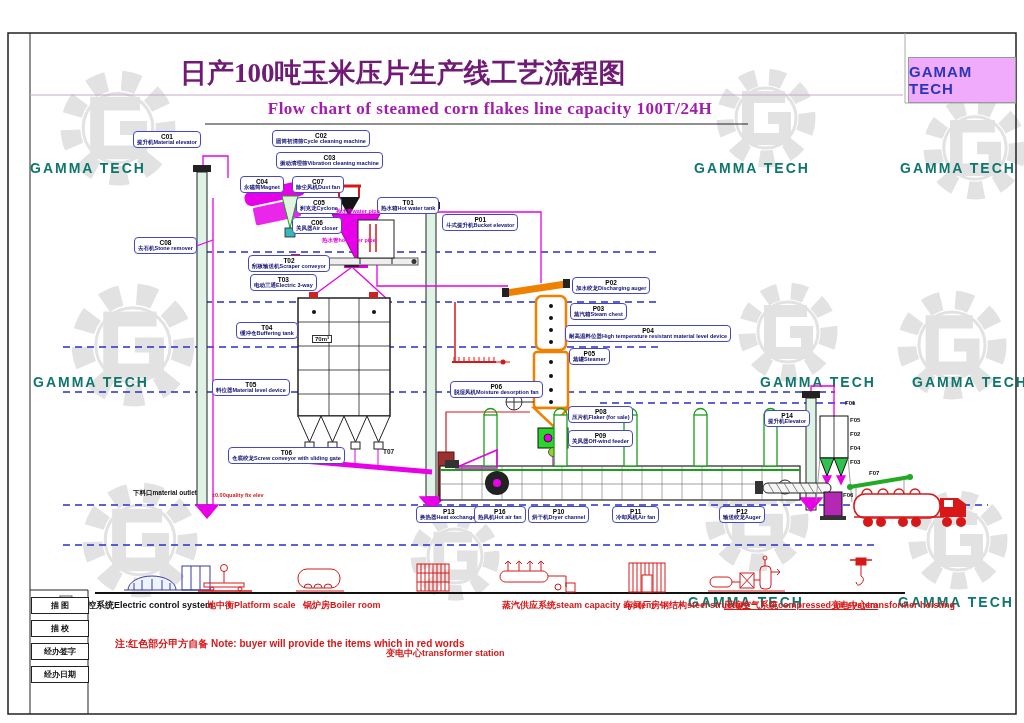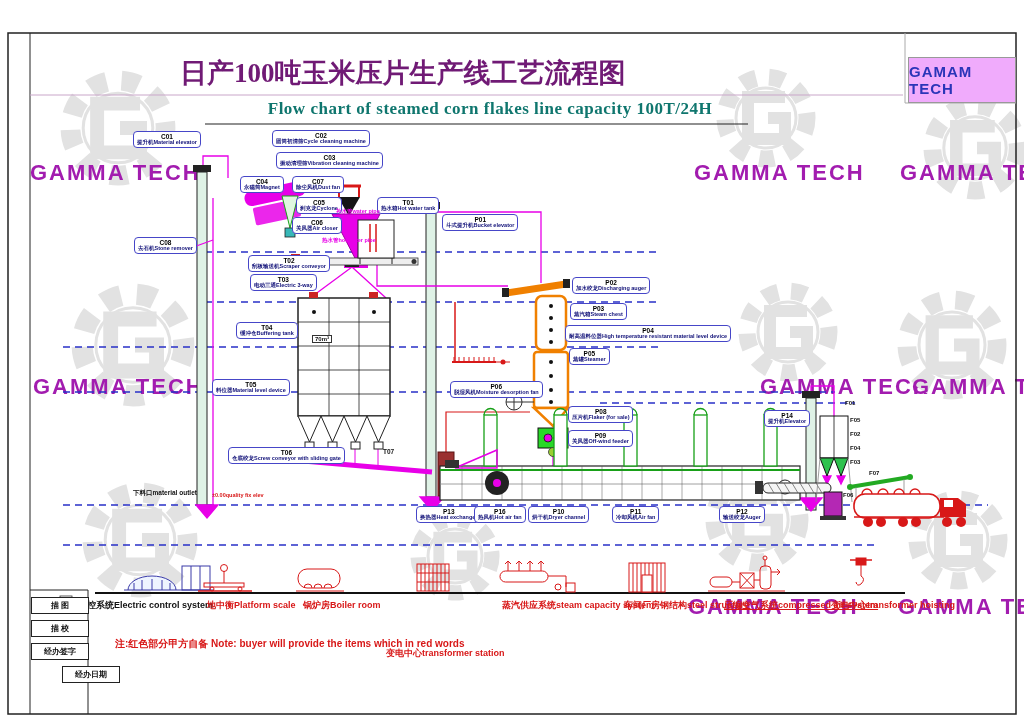--- a/index.html
+++ b/index.html
@@ -1,26 +1,26 @@
 <!DOCTYPE html>
 <html><head>
 <meta charset="utf-8">
 <style>
   html,body{margin:0;padding:0}
   body{width:1024px;height:723px;position:relative;background:#ffffff;overflow:hidden;
        font-family:"Liberation Sans",sans-serif;}
   #watermarks{position:absolute;inset:0;z-index:0}
-  .wm-text{position:absolute;font-weight:bold;font-size:22px;letter-spacing:2px;color:#a21caf;
+  .wm-text{position:absolute;font-weight:bold;font-size:14px;letter-spacing:2px;color:#0f766e;
            font-family:"Liberation Sans",sans-serif;white-space:nowrap}
   #art{position:absolute;left:0;top:0;z-index:1}
   #labels{position:absolute;inset:0;z-index:2}
   .title-cn{position:absolute;left:180px;top:55px;width:620px;text-align:left;
             font-size:27px;font-weight:bold;color:#701a75;font-family:"Liberation Serif",serif}
   .title-en{position:absolute;left:180px;top:99px;width:620px;text-align:center;
-            font-size:17px;font-weight:bold;color:#0f766e;letter-spacing:.5px;
+            font-size:17px;font-weight:bold;color:#a21caf;letter-spacing:.5px;
             font-family:"Liberation Serif",serif}
   .logo-box{position:absolute;left:908px;top:57px;width:106px;height:44px;border:1px solid #999;
             background:#f0abfc;display:flex;align-items:center;justify-content:center;
             font-weight:bold;font-size:15px;color:#2a35b8;letter-spacing:1px;z-index:2}
   .eqlbl{position:absolute;background:#ffffff;border:1px solid #4646c8;border-radius:4px;
          padding:1px 3px;text-align:center;line-height:1.08;white-space:nowrap;z-index:3}
   .eqlbl .code{display:block;font-weight:bold;font-size:6.5px;color:#000}
   .eqlbl .nm{display:block;font-weight:bold;font-size:5.5px;color:#101078}
   .plain{position:absolute;font-weight:bold;white-space:nowrap;z-index:3}
   .plain.boxed{border:1px solid #333;background:#fff;padding:0 2px}
@@ -490,14 +490,14 @@
     <div class="legend-label" style="left: 207px; color: rgb(216, 24, 24);">地中衡Platform scale</div>
     <div class="legend-label" style="left: 303px; color: rgb(216, 24, 24);">锅炉房Boiler room</div>
     <div class="legend-label" style="left: 386px; color: rgb(216, 24, 24); margin-top: 48px;">变电中心transformer station</div>
     <div class="legend-label" style="left: 502px; color: rgb(216, 24, 24);">蒸汽供应系统steam capacity system</div>
     <div class="legend-label" style="left: 624px; color: rgb(216, 24, 24);">车间厂房钢结构steel structure</div>
     <div class="legend-label" style="left: 724px; color: rgb(216, 24, 24); text-decoration: underline;">压缩空气系统compressed air system</div>
     <div class="legend-label" style="left: 831px; color: rgb(216, 24, 24);">变电中心transformer hoisting</div>
     <div class="tb-row" style="top: 597px;">描 图</div>
     <div class="tb-row" style="top: 620px;">描 校</div>
     <div class="tb-row" style="top: 643px;">经办签字</div>
-    <div class="tb-row" style="top: 666px; margin-left: 31px;">经办日期</div>
+    <div class="tb-row" style="top: 666px;">经办日期</div>
   </div>
 
 </body></html>

